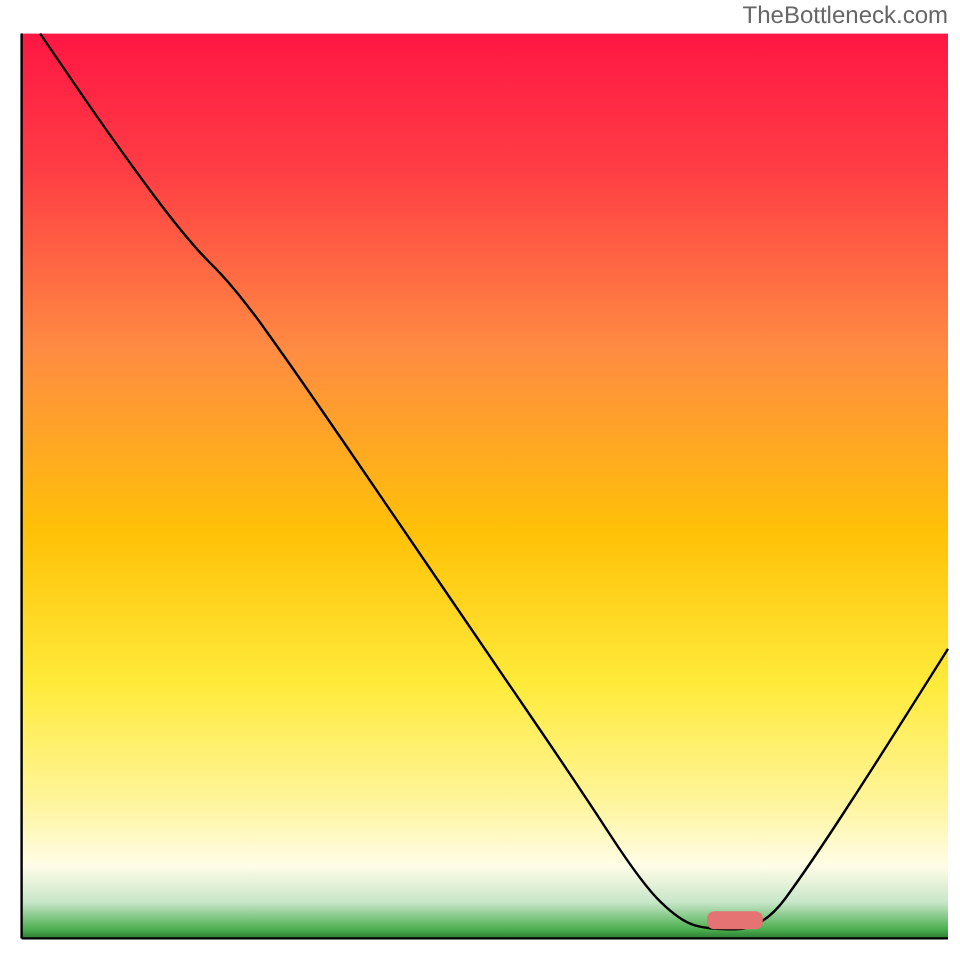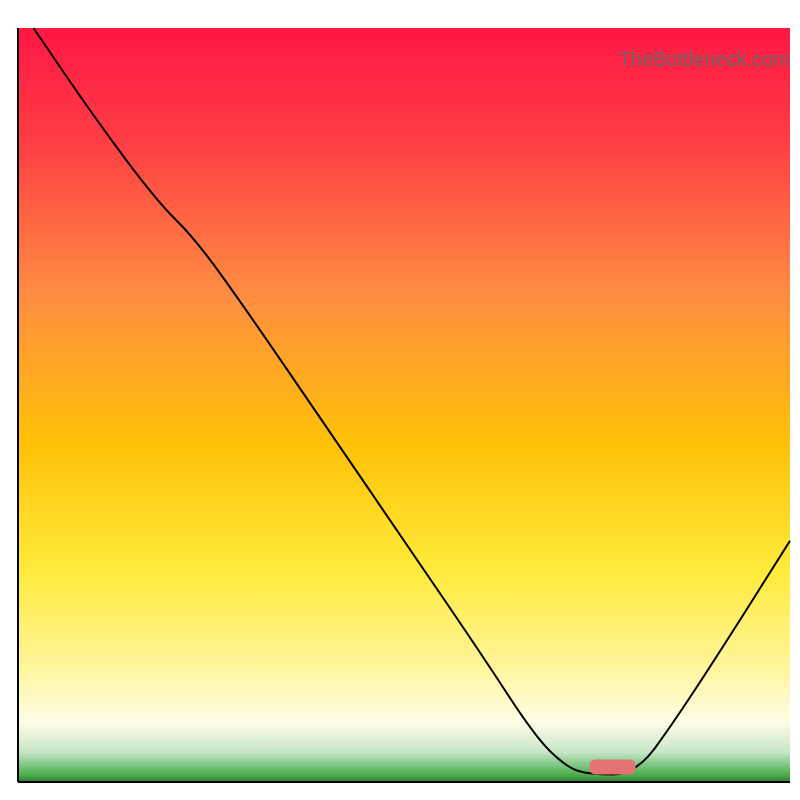--- a/index.html
+++ b/index.html
@@ -16,21 +16,20 @@
     position: relative;
   }
   .watermark {
     position: absolute;
     top: 2px;
     right: 10px;
     font-size: 20px;
     color: #666;
     font-weight: normal;
     z-index: 10;
-    margin-top: 46px;
   }
   svg {
     display: block;
   }
 </style>
 </head>
 <body>
 
 <div class="chart-container">
   <div class="watermark">TheBottleneck.com</div>

